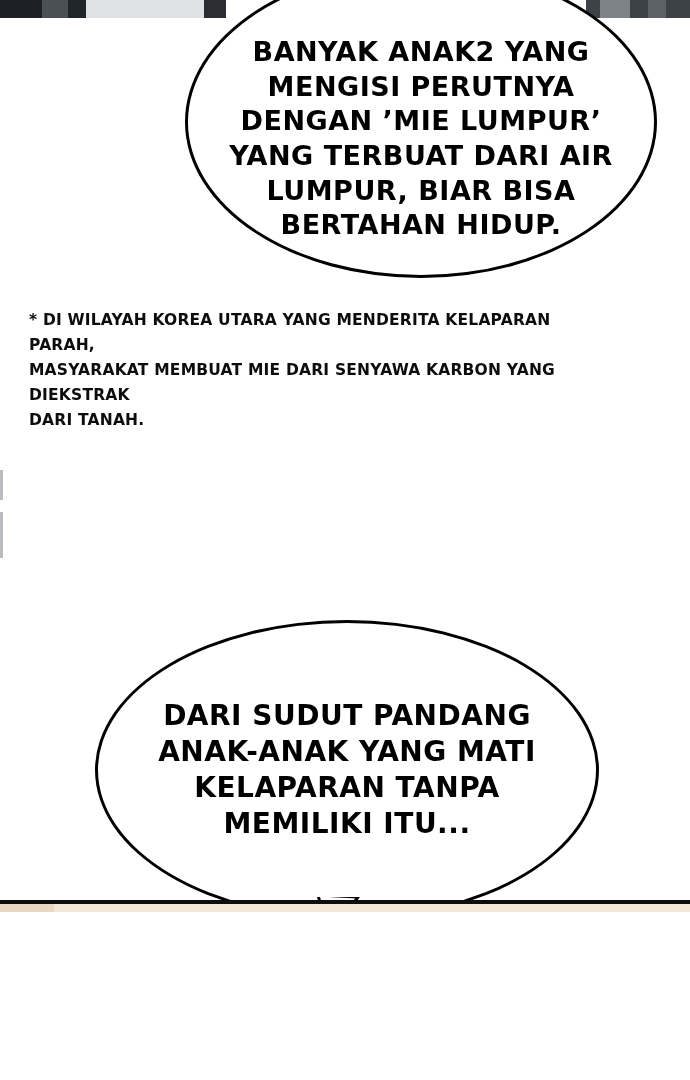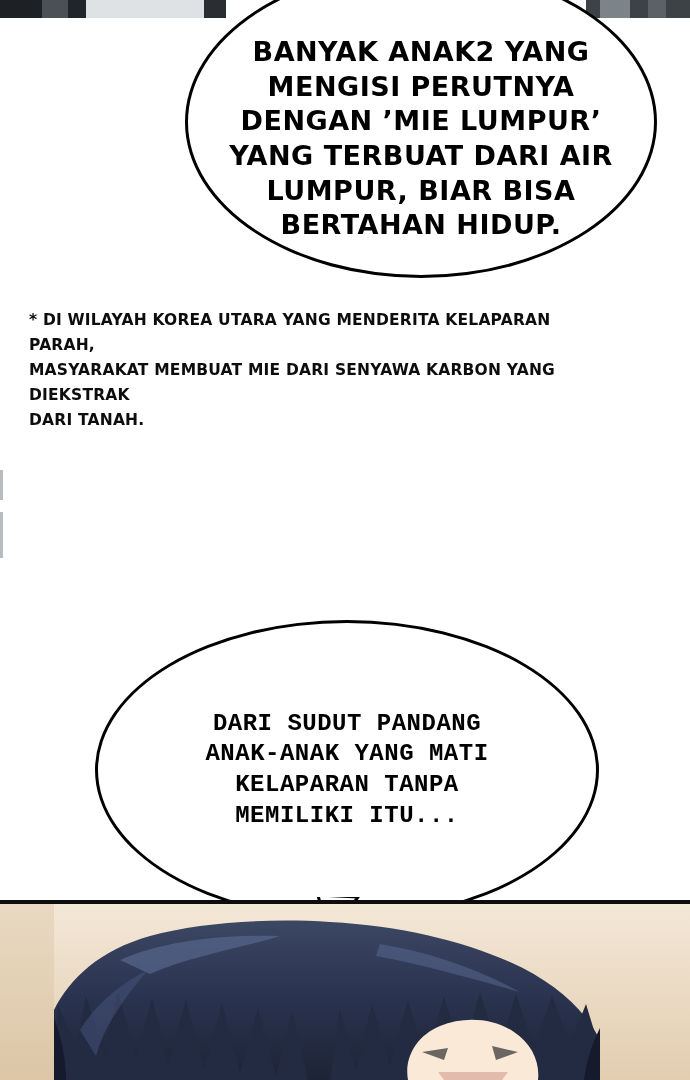--- a/index.html
+++ b/index.html
@@ -6,21 +6,21 @@
     margin: 0;
     padding: 0;
     background: #ffffff;
   }
   body {
     font-family: "DejaVu Sans", sans-serif;
   }
   .page {
     position: relative;
     width: 690px;
-    height: 1080px;
+    height: 912px;
     background: #ffffff;
     overflow: hidden;
   }
 
   
   .top-strip {
     position: absolute;
     left: 0; top: 0;
     width: 690px; height: 18px;
     background: #cfd2d4;
@@ -74,22 +74,21 @@
     padding-top: 34px;
   }
 
   #bubble-2 {
     left: 95px;
     top: 620px;
     width: 504px;
     height: 300px;
   }
   #bubble-2 .bubble-text {
-    font-size: 24px;
-    font-family: Liberation Mono, monospace;
+    font-size: 28px;
   }
 
   
   .tail {
     position: absolute;
     left: 316px;
     top: 893px;
     width: 44px;
     height: 48px;
   }

